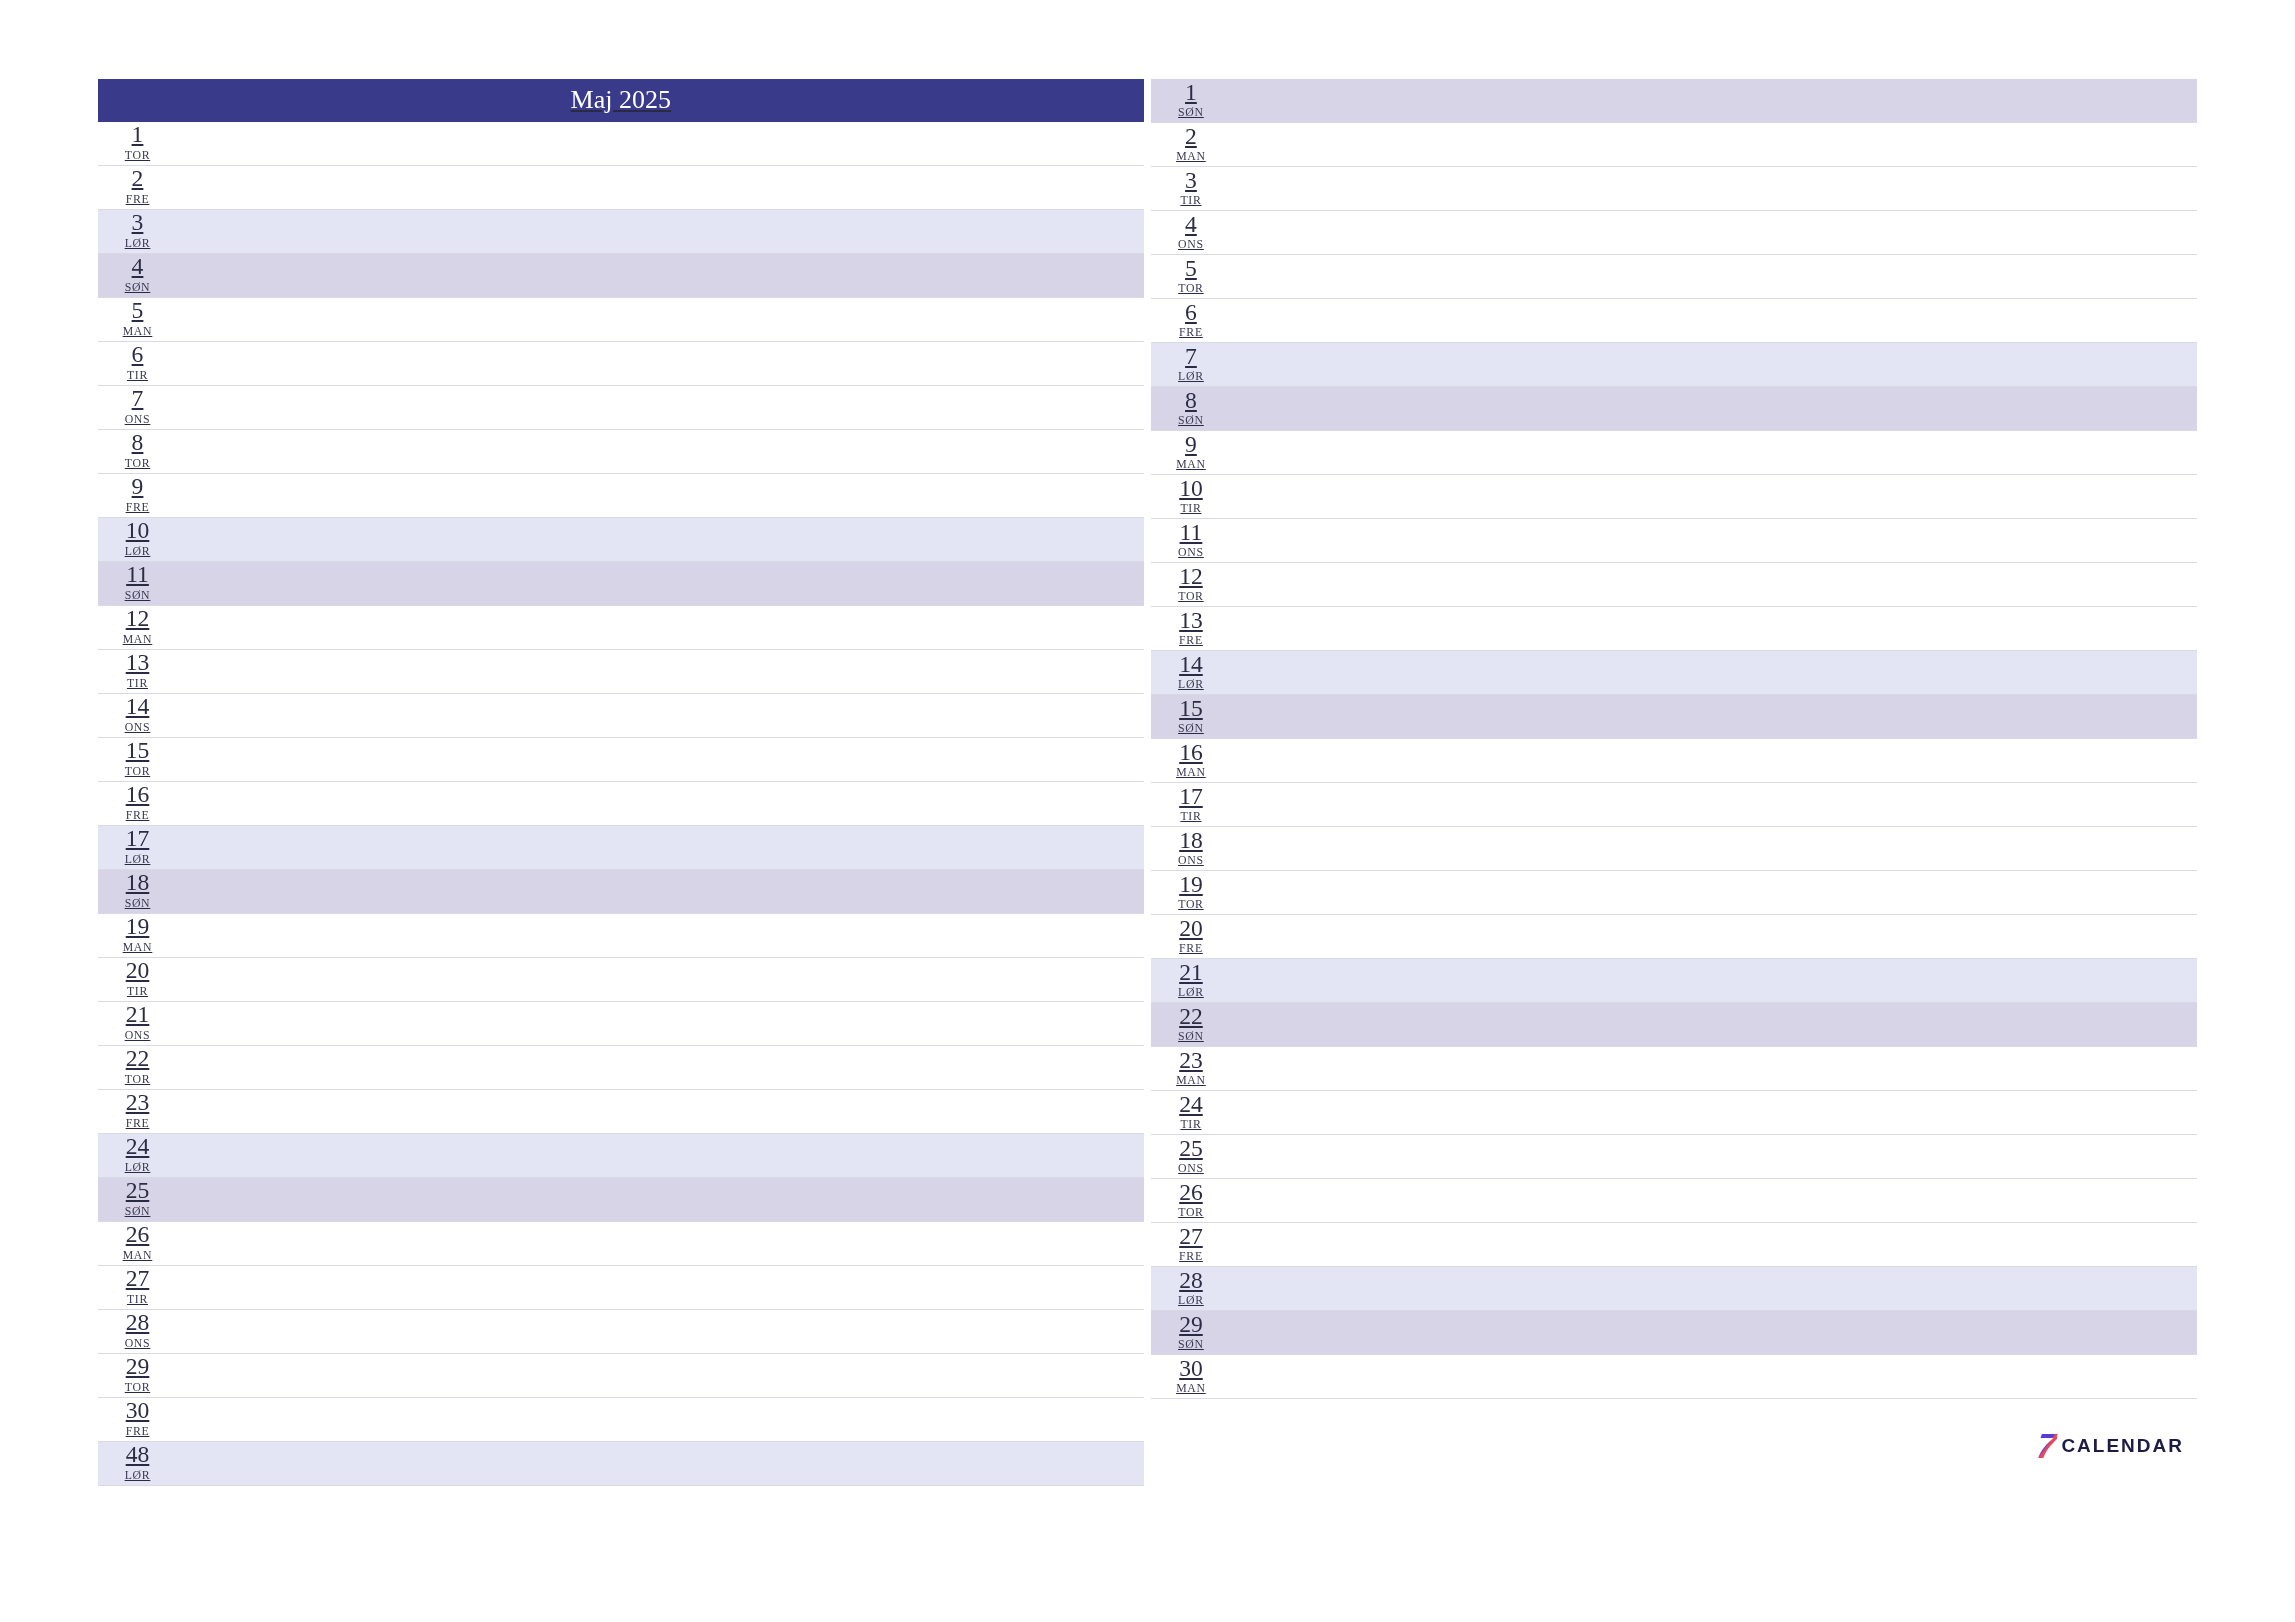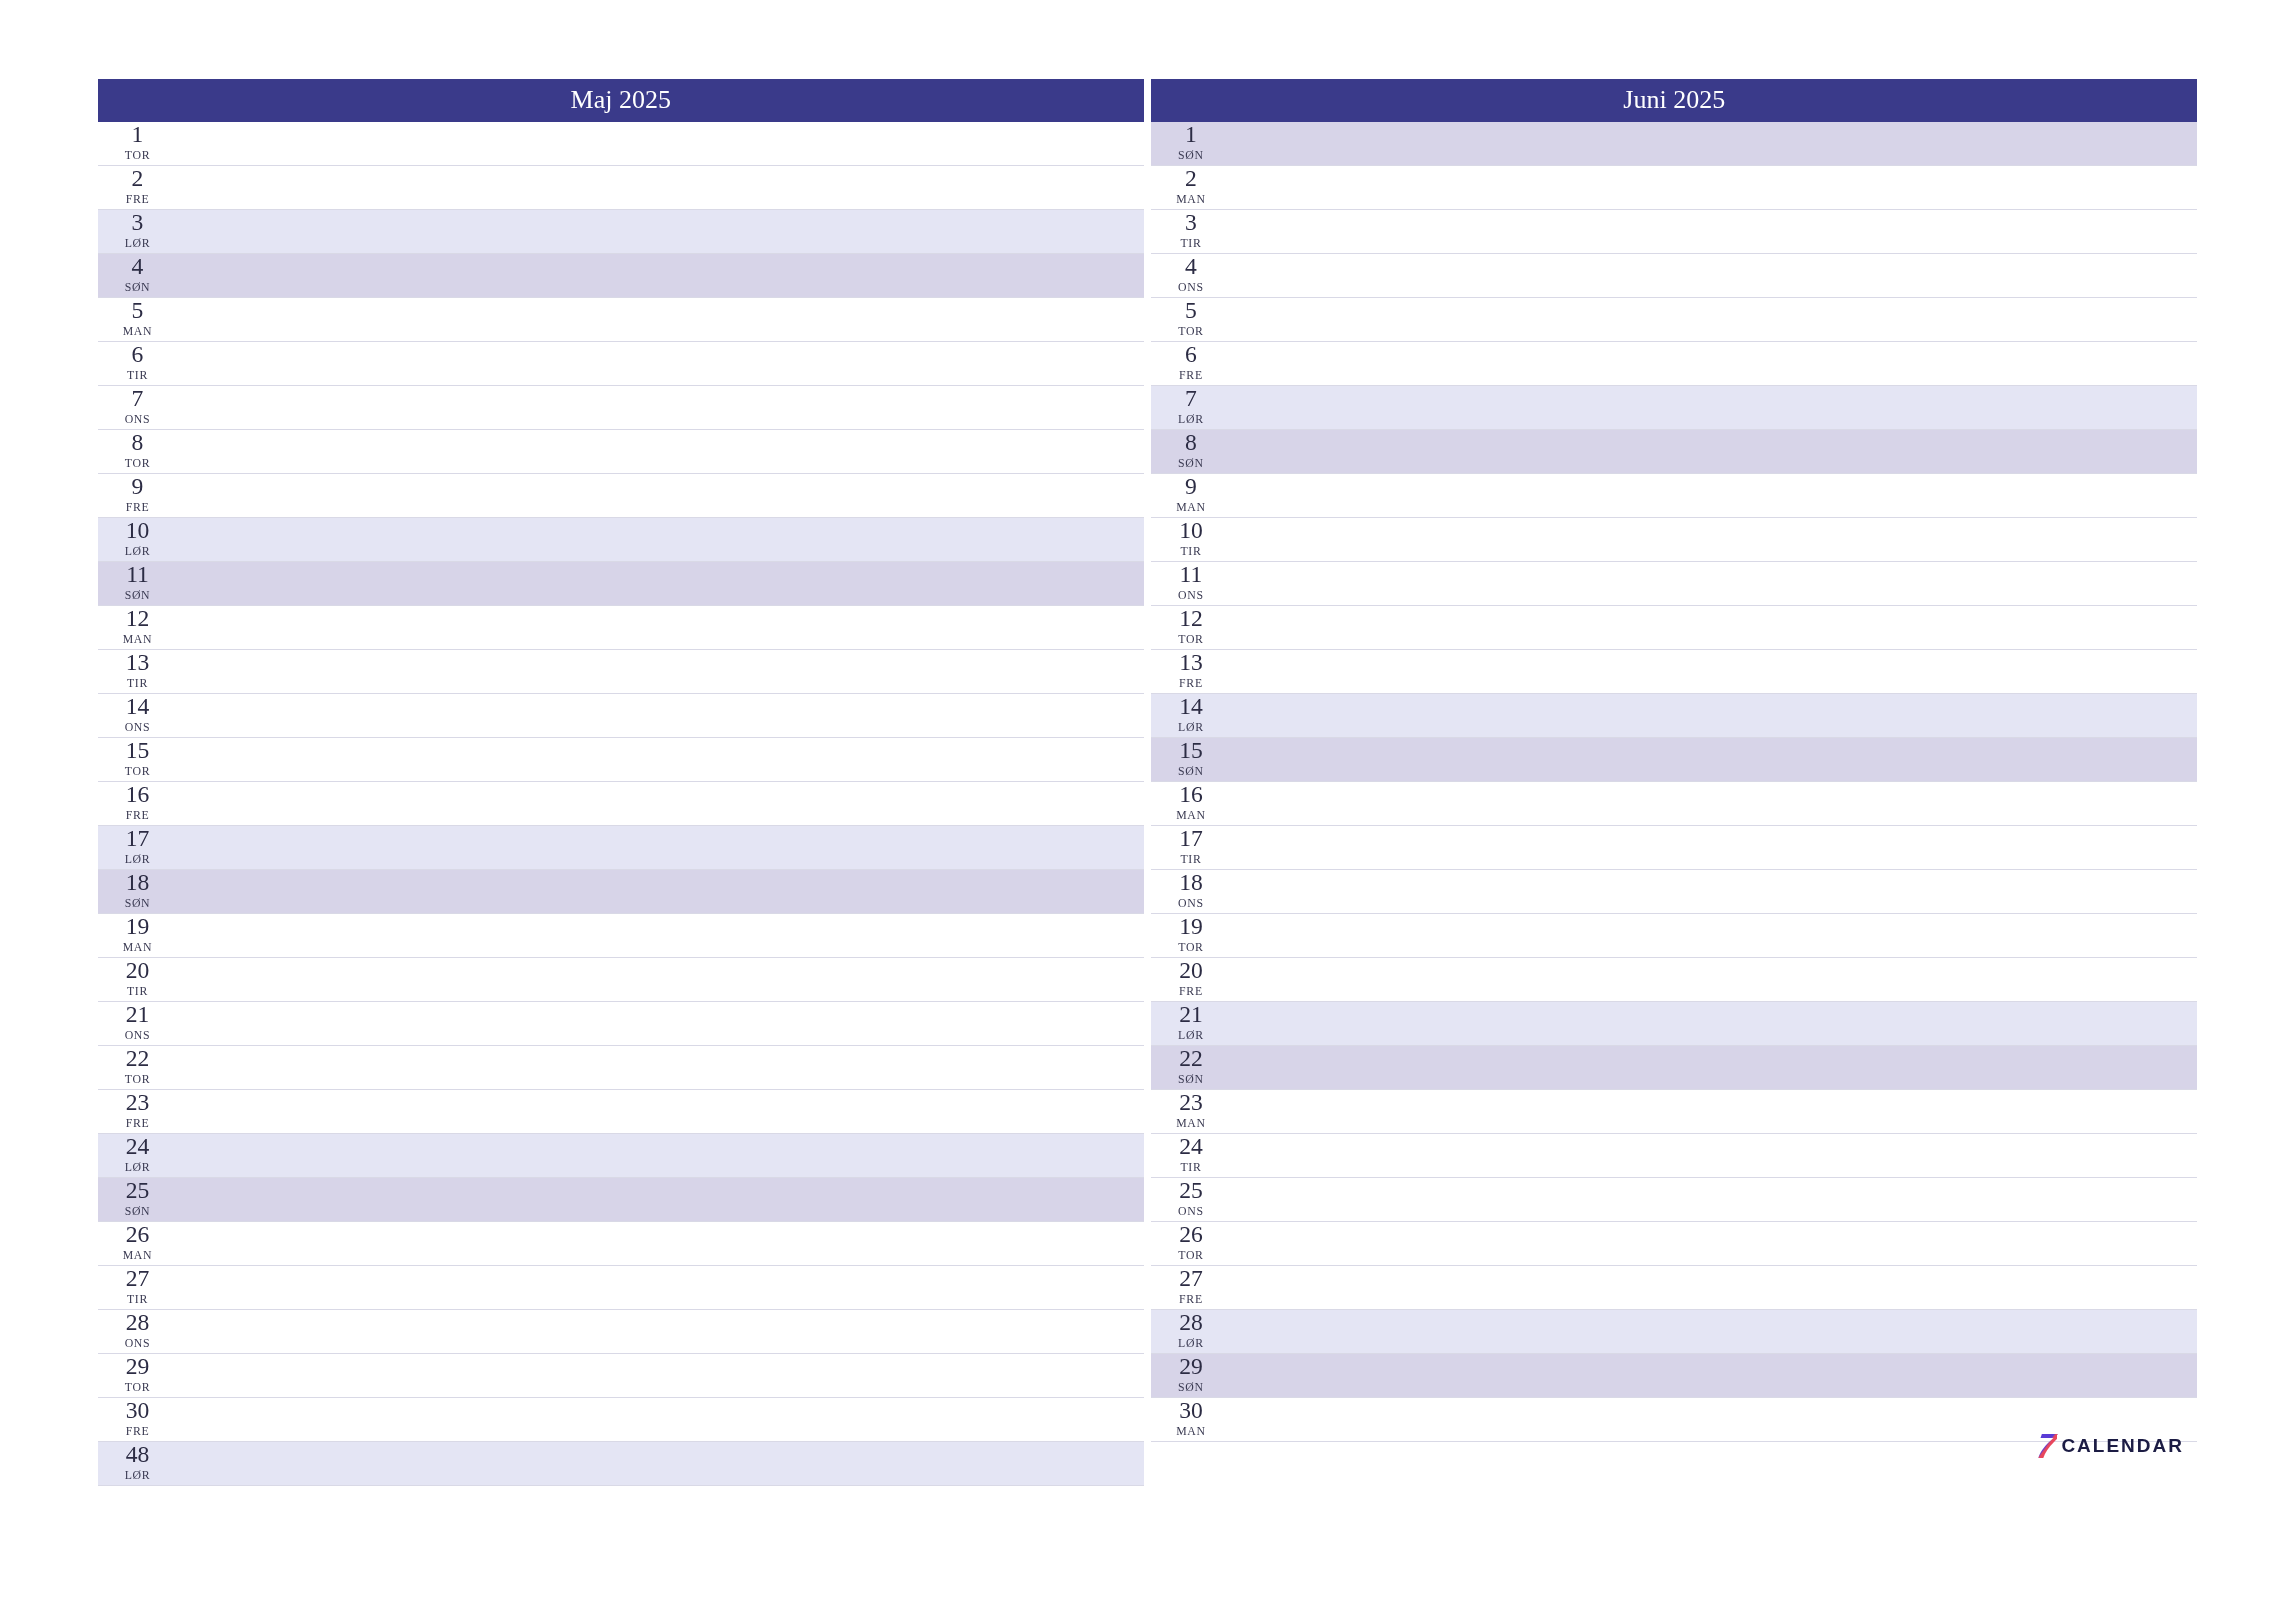--- a/index.html
+++ b/index.html
@@ -12,20 +12,21 @@
     color: #2a2a44;
   }
   .page {
     box-sizing: border-box;
     padding: 79px 98px 52px 98px;
     width: 2295px;
   }
   .columns {
     display: flex;
     gap: 7.9px;
+    text-decoration: underline;
   }
   .month-col {
     flex: 1;
     display: flex;
     flex-direction: column;
   }
   .month-header {
     background: #3a3a8a;
     color: #ffffff;
     font-size: 26px;
@@ -319,21 +320,20 @@
             <div class="day-cell">
               <div class="day-num">48</div>
               <div class="day-name">LØR</div>
             </div>
             <div class="row-space"></div>
           </div>
         </div>
     </div>
 
     <div class="month-col">
-      <div class="month-header">Juni 2025</div>
       <div class="month-body">
           <div class="day-row sun">
             <div class="day-cell">
               <div class="day-num">1</div>
               <div class="day-name">SØN</div>
             </div>
             <div class="row-space"></div>
           </div>
           <div class="day-row ">
             <div class="day-cell">

